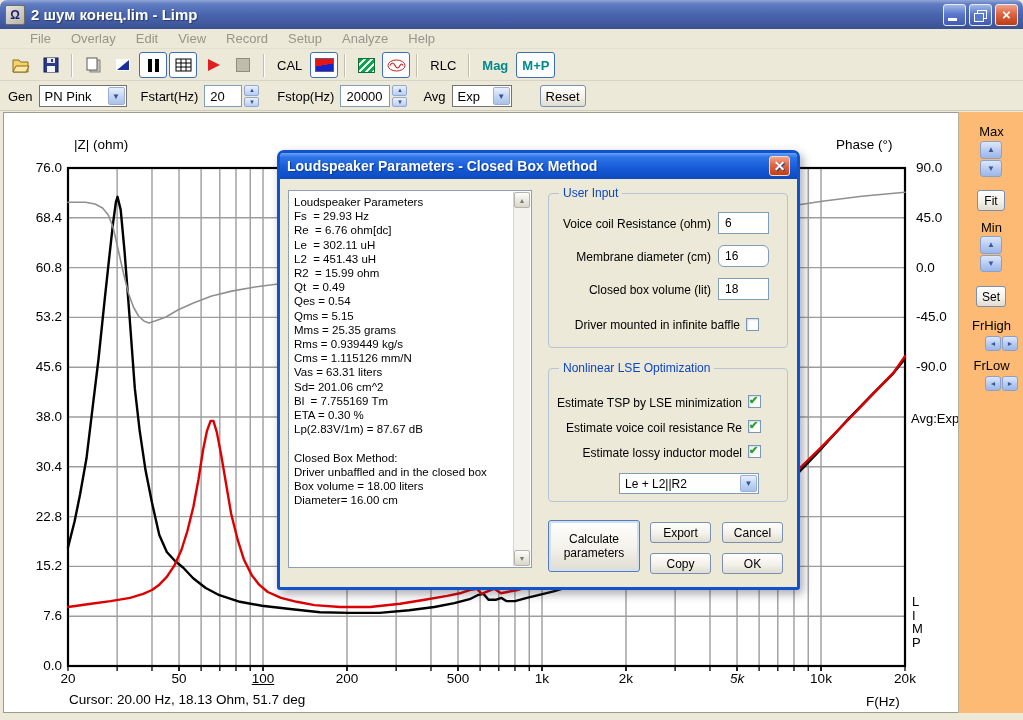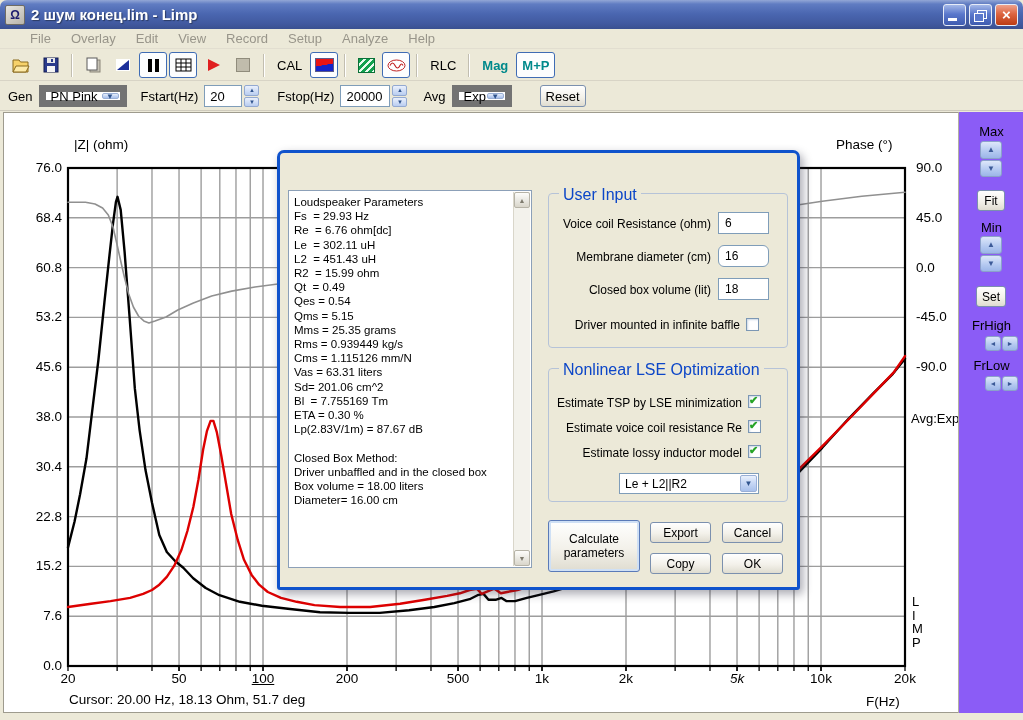--- a/index.html
+++ b/index.html
@@ -39,21 +39,21 @@
   .tbtn.textbtn{width:auto;padding:0 5px;font-size:13px;color:#000;white-space:nowrap}
   .tbtn.teal{color:#00898b;font-weight:bold}
   .tsep{width:1px;height:23px;background:#c2beb0;border-right:1px solid #fff;margin:0 5px;flex:none}
   .pause-bars{display:flex;gap:3px}
   .pause-bars span{width:4px;height:13px;background:#000}
   .stop-sq{width:12px;height:12px;background:#c0bcac;border:1px solid #908c7c}
   .calflag{width:17px;height:12px;border:1px solid #5a5a8a;background:linear-gradient(170deg,#e81414 49%,#1424c8 51%)}
   .greenhatch{width:15px;height:13px;border:1px solid #0a7038;
     background:repeating-linear-gradient(135deg,#12a14e 0 3px,#eafcf0 3px 5px)}
 
-  .combo{position:relative;height:22px;background:#fff;border:7px solid #737373;font-size:13px;
+  .combo{position:relative;height:22px;background:#fff;border:1px solid #737373;font-size:13px;
     display:flex;align-items:center;padding-left:5px;box-sizing:border-box;flex:none}
   .combo .drop{position:absolute;right:1px;top:1px;bottom:1px;width:17px;border-radius:2px;
     background:linear-gradient(180deg,#e9f0fc 0%,#c8d8f5 45%,#a9c1ec 100%);border:1px solid #99afd6;
     display:flex;align-items:center;justify-content:center;color:#30548e;font-size:8px;box-sizing:border-box}
   .spinedit{height:22px;background:#fff;border:1px solid #7f9db9;font-size:13px;display:flex;align-items:center;
     padding-left:5px;box-sizing:border-box;flex:none}
   .updown{width:15px;height:22px;margin-left:2px;display:flex;flex-direction:column;gap:1px;flex:none}
   .updown span{flex:1;border-radius:2px;background:linear-gradient(180deg,#eaf0fc,#b9cdf0);
     border:1px solid #93a9d1;color:#30548e;font-size:6px;display:flex;align-items:center;justify-content:center}
   .xpbtn{border:1px solid #7b90ae;border-radius:3px;
@@ -65,21 +65,21 @@
   .chart-panel{position:absolute;left:3px;top:112px;width:955px;height:601px;background:#fff;
     border:1px solid #9e9b8e;border-right:none;box-sizing:border-box;z-index:1}
   #chart-svg{position:absolute;left:0;top:0;z-index:2;pointer-events:none}
   #chart-labels{position:absolute;left:0;top:0;width:1023px;height:720px;z-index:3;pointer-events:none;
     font-size:13.5px;color:#000}
   .tick{position:absolute;white-space:nowrap}
   .axis-title{position:absolute;font-size:13.5px;white-space:nowrap}
   .watermark{position:absolute;white-space:pre;font-size:13px;line-height:13.5px}
 
   
-  .right-panel{position:absolute;left:958px;top:112px;width:65px;height:601px;background:#8b5cf6;
+  .right-panel{position:absolute;left:958px;top:112px;width:65px;height:601px;background:#fdba74;
     border-left:1px solid #b3b0a2;box-sizing:border-box;z-index:4;font-size:13px}
   .rp-label{position:absolute;left:0;width:65px;text-align:center;color:#000}
   .vspin{position:absolute;left:21px;width:22px;height:36px;display:flex;flex-direction:column;gap:1px}
   .vspin span{flex:1;border-radius:3px;background:linear-gradient(180deg,#dde7fa,#b3c8f0 60%,#9cb6e8);
     border:1px solid #8ba1ca;color:#3c5a98;font-size:8px;display:flex;align-items:center;justify-content:center}
   .hspin{position:absolute;left:26px;width:33px;height:15px;display:flex;gap:1px}
   .hspin span{flex:1;border-radius:3px;background:linear-gradient(180deg,#dde7fa,#b3c8f0 60%,#9cb6e8);
     border:1px solid #8ba1ca;color:#3c5a98;font-size:7px;display:flex;align-items:center;justify-content:center}
   .rp-btn{position:absolute;font-size:12px;height:21px}
 
@@ -99,21 +99,21 @@
     border:1px solid #8ca0b8;box-sizing:border-box}
   .params-text{position:absolute;left:5px;top:4px;right:20px;bottom:3px;white-space:pre;
     font-size:11.5px;line-height:14.2px;overflow:hidden}
   .pscroll{position:absolute;right:1px;top:1px;bottom:1px;width:16px;background:#f3f2ec;
     border-left:1px solid #d9d6ca}
   .pscroll .sb{position:absolute;left:0;width:16px;height:16px;border:1px solid #b6b3a7;border-radius:2px;
     background:linear-gradient(180deg,#fdfdfb,#d9d6cb);color:#7e7b6e;font-size:7px;display:flex;
     align-items:center;justify-content:center;box-sizing:border-box}
 
   .group{position:absolute;border:1px solid #b6c3d8;border-radius:4px;box-sizing:border-box}
-  .legend{position:absolute;left:10px;top:-8px;background:#ece9d8;padding:0 4px;color:#0c46c8;font-size:16px;
+  .legend{position:absolute;left:10px;top:-8px;background:#ece9d8;padding:0 4px;color:#0c46c8;font-size:12px;
     white-space:nowrap}
   .frow-label{position:absolute;text-align:right;white-space:nowrap}
   .field{position:absolute;background:#fff;border:1px solid #7f9db9;box-sizing:border-box;font-size:12px;
     padding:3px 0 0 6px;font-family:"Liberation Sans",sans-serif}
   input.field{padding:0 0 0 6px}
   .cb{position:absolute;width:13px;height:13px;background:#fff;border:1px solid #7c97b4;box-sizing:border-box;
     box-shadow:inset 1px 1px 2px #cdd8e6}
   .cb.checked::after{content:"✔";position:absolute;left:0px;top:-2px;color:#27a427;font-size:11px;font-weight:bold}
   .dcombo{position:absolute;height:21px;background:#fff;border:1px solid #7f9db9;box-sizing:border-box;
     font-size:12px;display:flex;align-items:center;padding-left:5px}
@@ -387,20 +387,26 @@
       <span>►</span>
     </div>
   <div class="rp-label" style="top:246px">FrLow</div>
   <div class="hspin" style="top:264px">
       <span>◄</span>
       <span>►</span>
     </div>
 </div>
 
 <div class="dialog">
+  <div class="dlg-title">
+    <span>Loudspeaker Parameters - Closed Box Method</span>
+    <div class="dlg-close">
+        <span>✕</span>
+      </div>
+  </div>
   <div class="dlg-body">
 
     <div class="params-box">
       <div class="params-text">Loudspeaker Parameters
 Fs  = 29.93 Hz
 Re  = 6.76 ohm[dc]
 Le  = 302.11 uH
 L2  = 451.43 uH
 R2  = 15.99 ohm
 Qt  = 0.49

